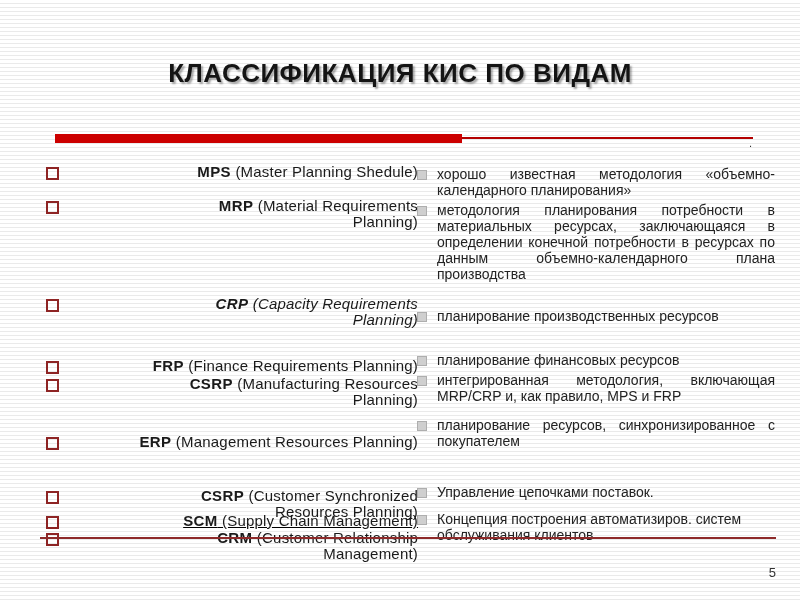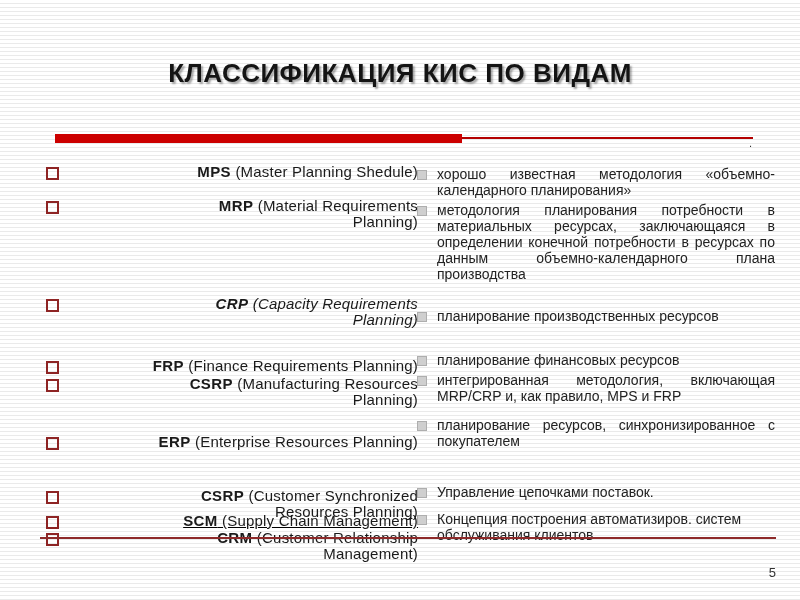--- a/index.html
+++ b/index.html
@@ -127,21 +127,21 @@
       <span class="sq-bullet"></span>
       <div class="ltext"><b>FRP</b><span> (Finance Requirements Planning)</span></div>
     </li>
     <li>
       <span class="sq-bullet"></span>
       <div class="ltext"><b>CSRP</b><span> (Manufacturing Resources
 Planning)</span></div>
     </li>
     <li>
       <span class="sq-bullet"></span>
-      <div class="ltext"><b>ERP</b><span> (Enterprise Resources Planning)</span></div>
+      <div class="ltext"><b>ERP</b><span> (Management Resources Planning)</span></div>
     </li>
     <li>
       <span class="sq-bullet"></span>
       <div class="ltext"><b>CSRP</b><span> (Customer Synchronized
 Resources Planning)</span></div>
     </li>
     <li>
       <span class="sq-bullet"></span>
       <div class="ltext"><b>SCM</b><span> (Supply Chain Management)</span></div>
     </li>

